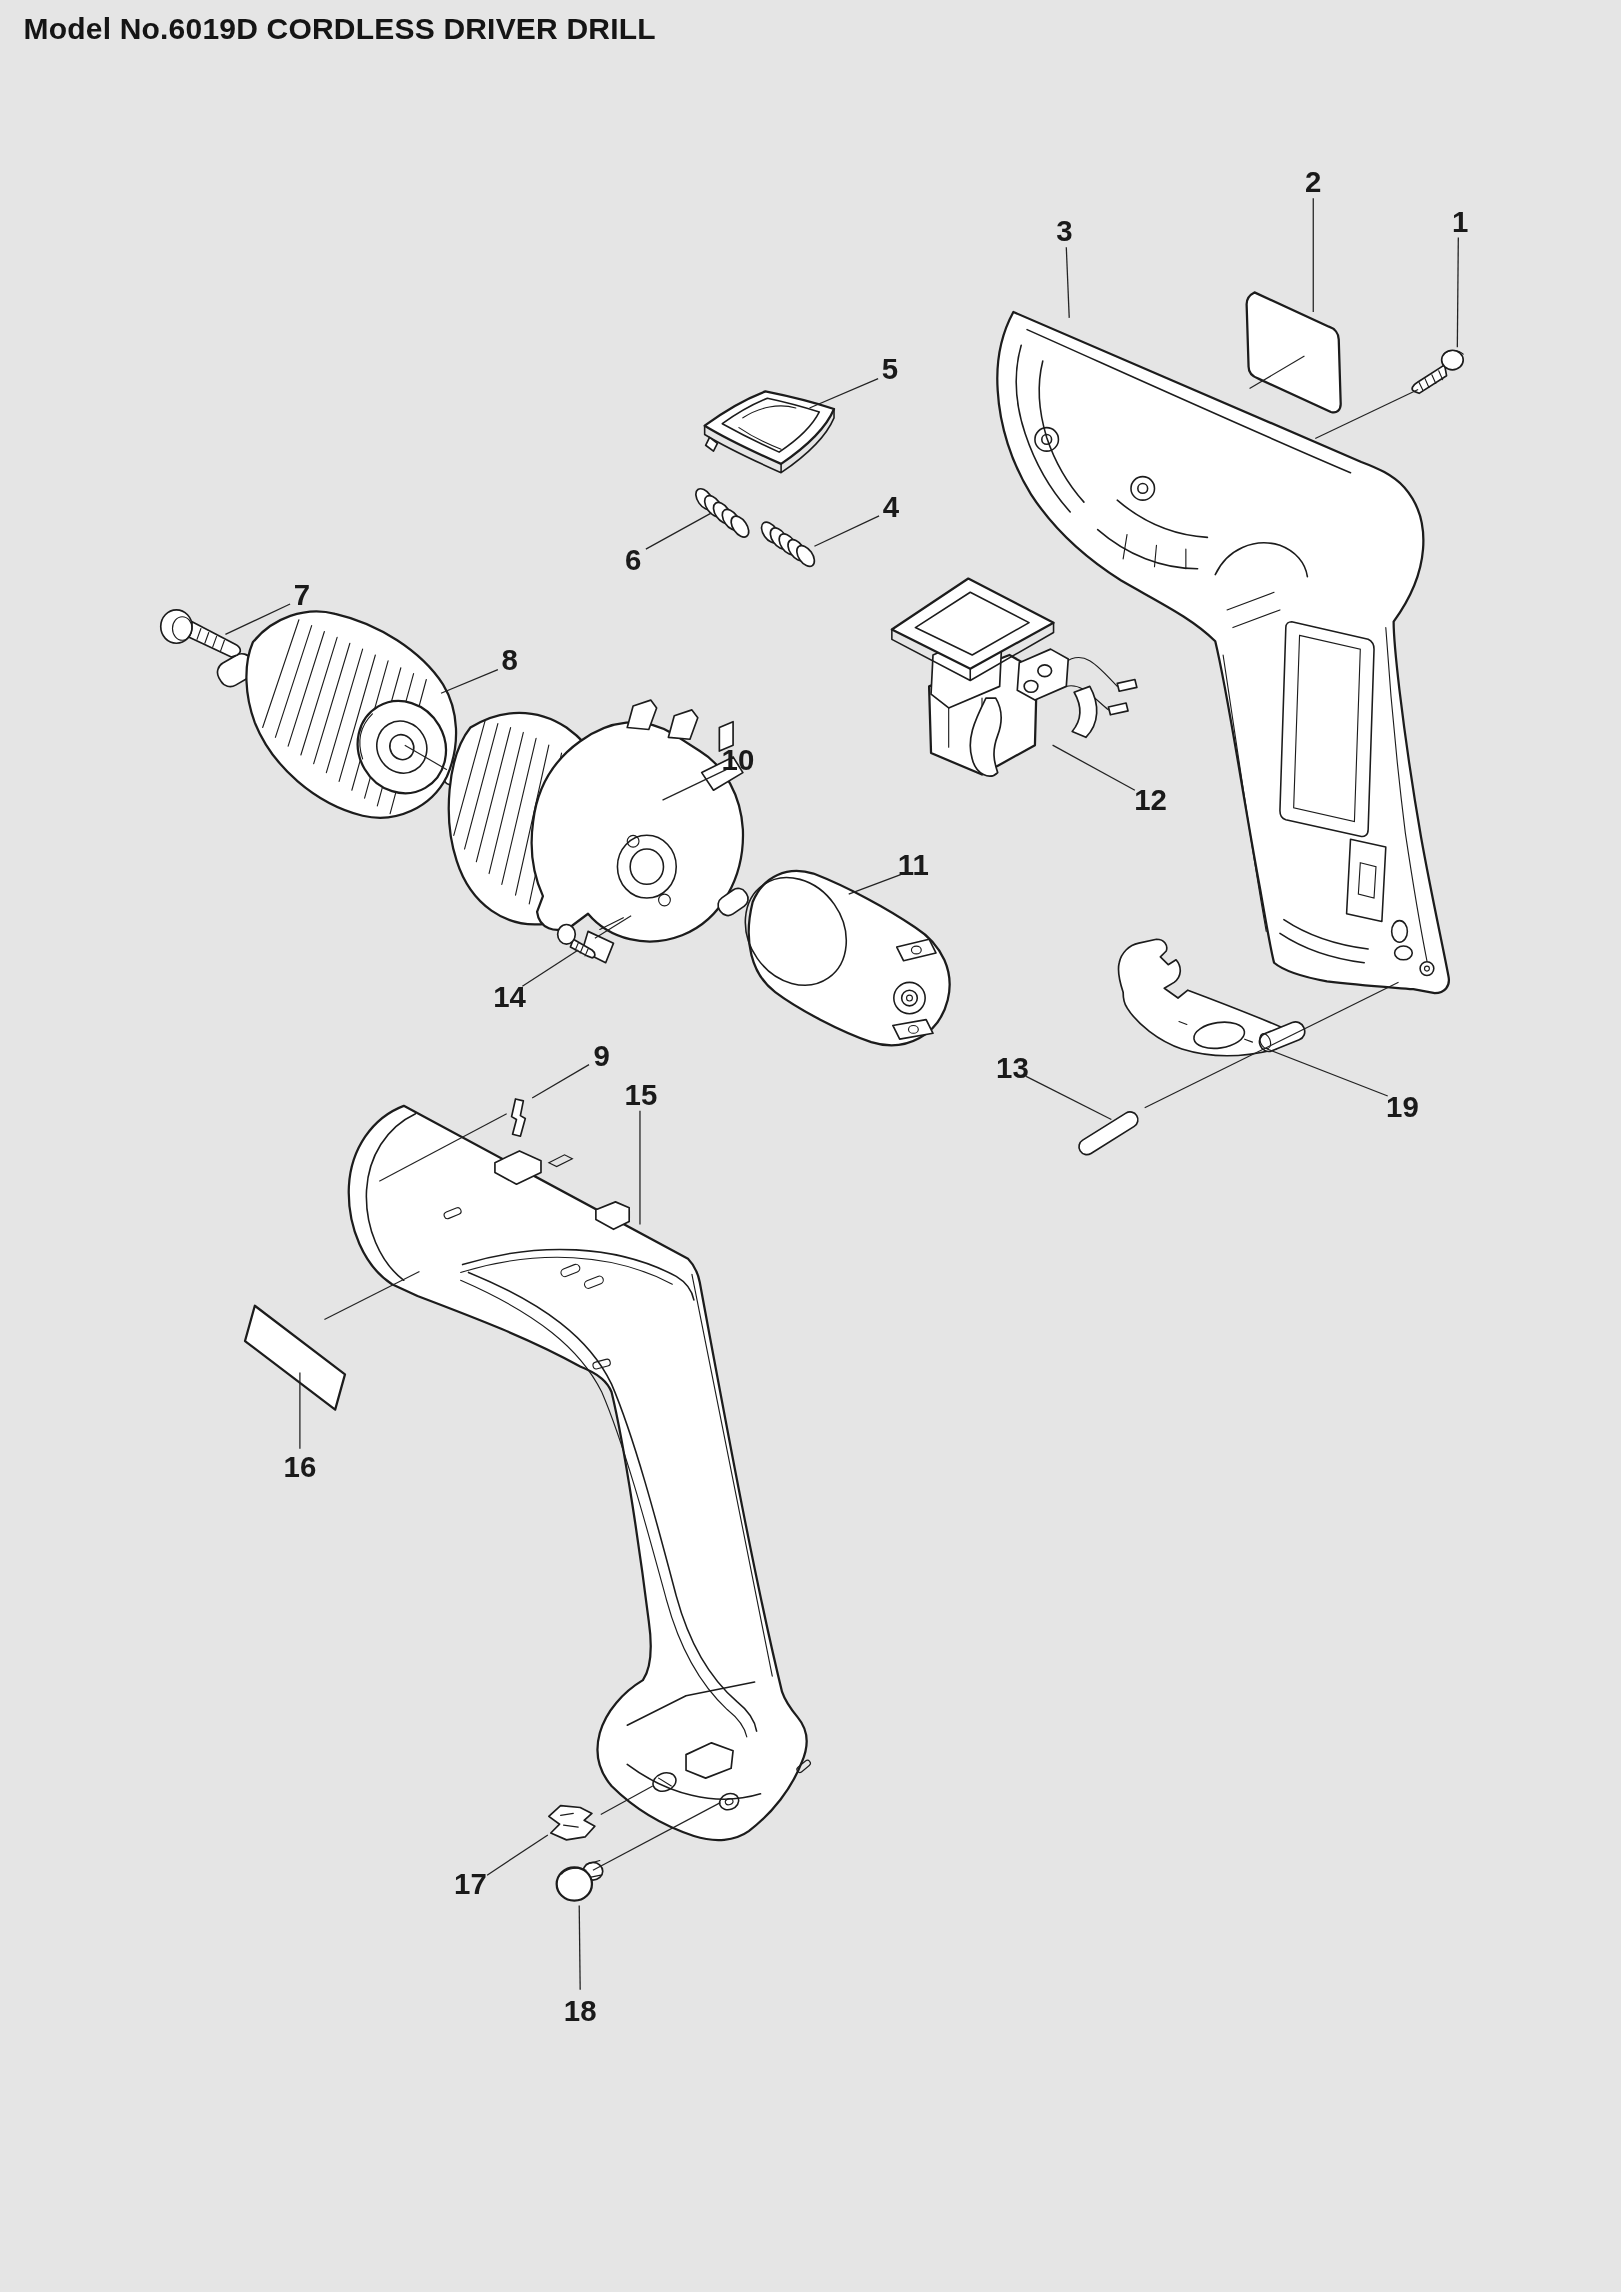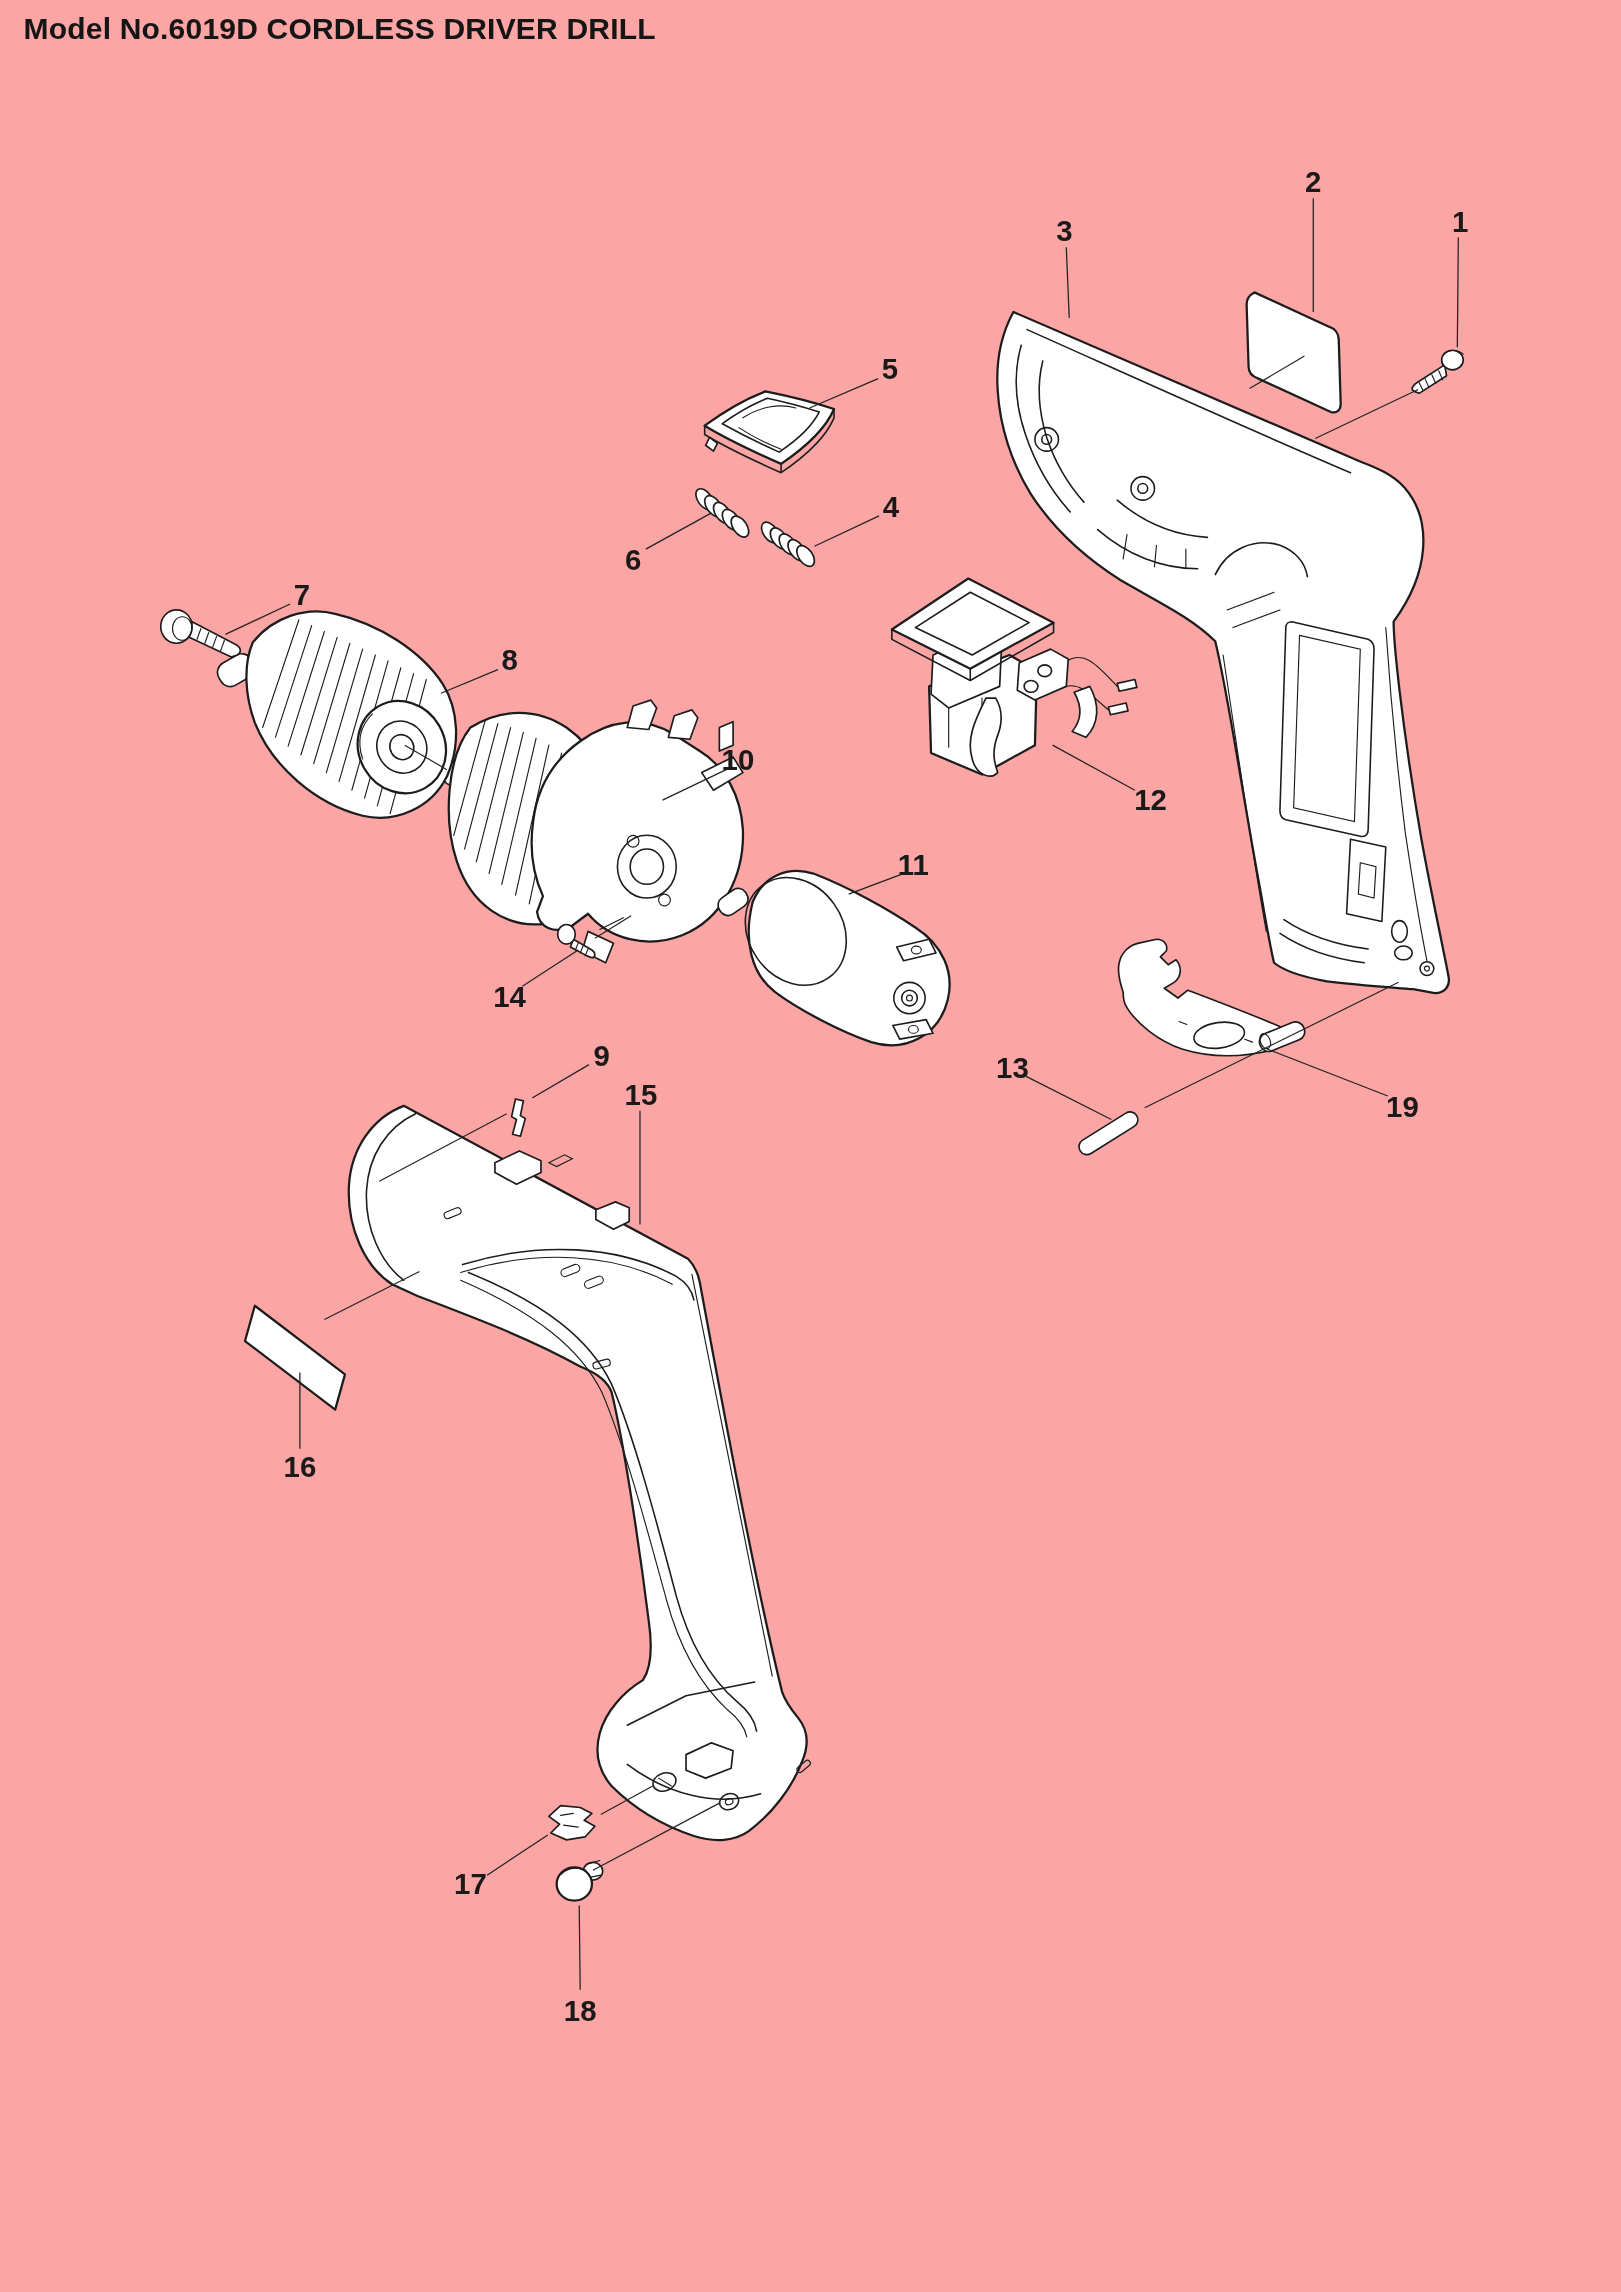--- a/index.html
+++ b/index.html
@@ -1,16 +1,16 @@
 <!DOCTYPE html>
 <html><head>
 <meta charset="utf-8">
 <style>
   html,body{margin:0;padding:0;background:#ffffff;}
-  .page{position:relative;width:1621px;height:2293px;background:#fca5a5;overflow:hidden;
+  .page{position:relative;width:1621px;height:2293px;background:#e5e5e5;overflow:hidden;
         font-family:"Liberation Sans",sans-serif;}
   .page-title{position:absolute;left:23.5px;top:11.8px;margin:0;font-size:30px;font-weight:600;
         color:#151515;letter-spacing:0.2px;font-family:"Liberation Sans",sans-serif;}
   svg{position:absolute;left:0;top:0;}
   .part{fill:#ffffff;stroke:#1c1c1c;stroke-width:2.3;stroke-linejoin:round;stroke-linecap:round;}
   .part-thin{fill:#ffffff;stroke:#1c1c1c;stroke-width:1.7;stroke-linejoin:round;stroke-linecap:round;}
   .detail{fill:none;stroke:#1c1c1c;stroke-width:1.6;stroke-linejoin:round;stroke-linecap:round;}
   .hairline{fill:none;stroke:#1c1c1c;stroke-width:1.15;stroke-linecap:round;}
   .leader{fill:none;stroke:#232323;stroke-width:1.3;}
   .asm{fill:none;stroke:#232323;stroke-width:1.2;}

